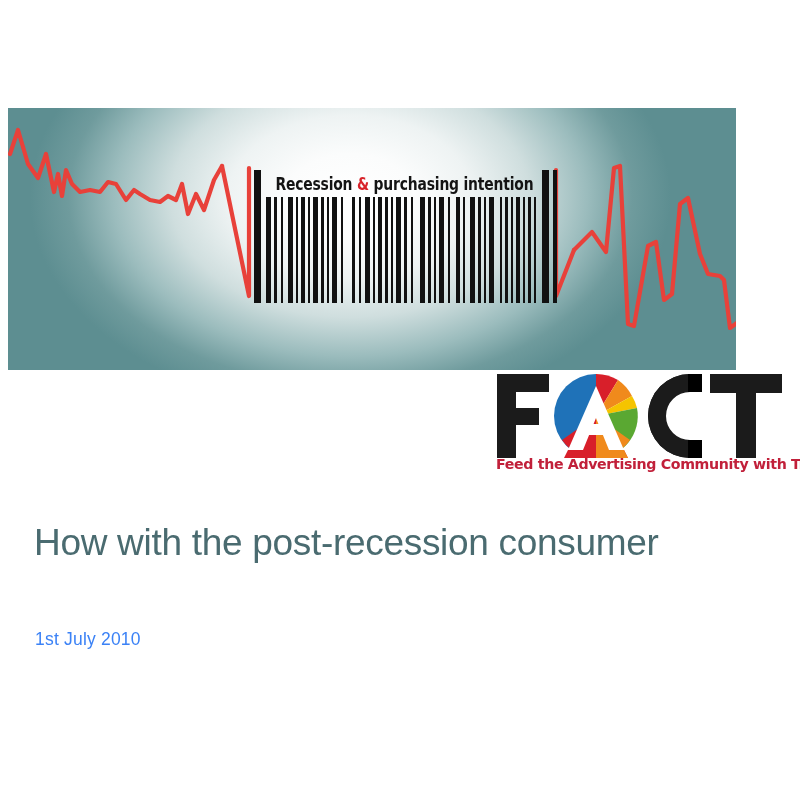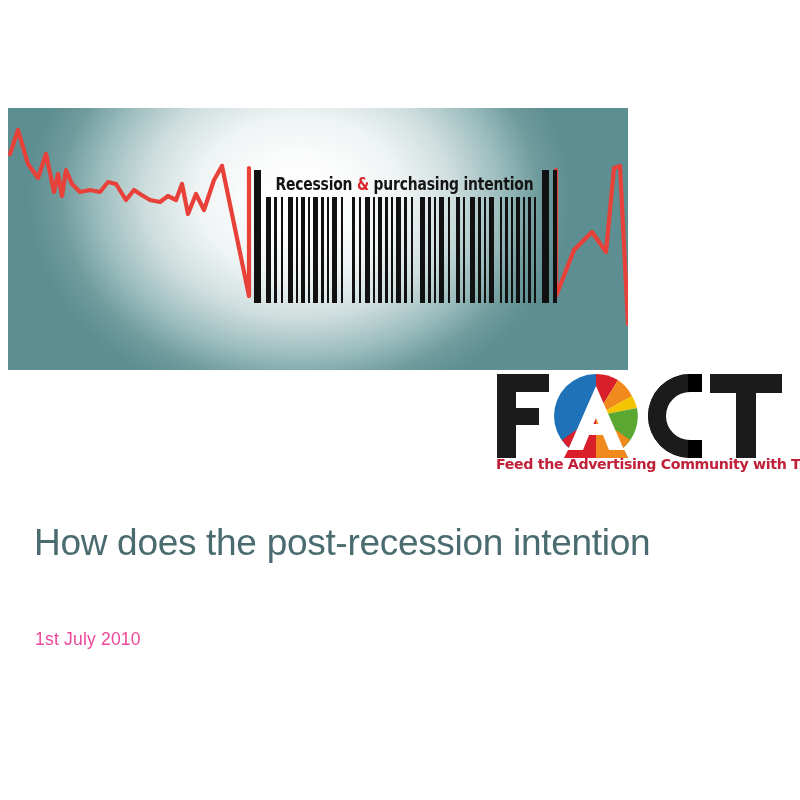--- a/index.html
+++ b/index.html
@@ -14,21 +14,21 @@
     overflow: hidden;
     font-family: "Liberation Sans", sans-serif;
     background: #ffffff;
   }
 
   
   .hero {
     position: absolute;
     left: 8px;
     top: 108px;
-    width: 620px;
+    width: 728px;
     height: 262px;
     overflow: hidden;
     background:
       radial-gradient(ellipse 44% 82% at 47% 34%,
         #ffffff 0%,
         #fbfcfc 20%,
         #eef3f3 38%,
         #cfdede 56%,
         #9bbcbd 74%,
         #6f9b9d 88%,
@@ -134,21 +134,21 @@
     color: #4a6b70;
     letter-spacing: -0.3px;
   }
   .subtitle {
     position: absolute;
     left: 35px;
     top: 629px;
     font-family: "Liberation Sans", sans-serif;
     font-size: 17.5px;
     font-weight: normal;
-    color: #ec4899;
+    color: #3b82f6;
     letter-spacing: 0.2px;
   }
 </style>
 </head>
 <body>
 
 <div class="hero">
 
   <svg class="hero-svg" viewBox="0 0 782 262" preserveAspectRatio="none">
 
@@ -273,16 +273,16 @@
         <rect x="218" y="2" width="72" height="19"></rect>
         <rect x="244" y="2" width="20" height="84"></rect>
       </g>
     </svg>
   </div>
 
   <div class="logo-tagline">Feed the Advertising Community with Trends</div>
 </div>
 
 <div class="title">
-  <div>How does the post-recession intention</div>
+  <div>How with the post-recession consumer</div>
 </div>
 
 <div class="subtitle">1st July 2010</div>
 
 </body></html>

